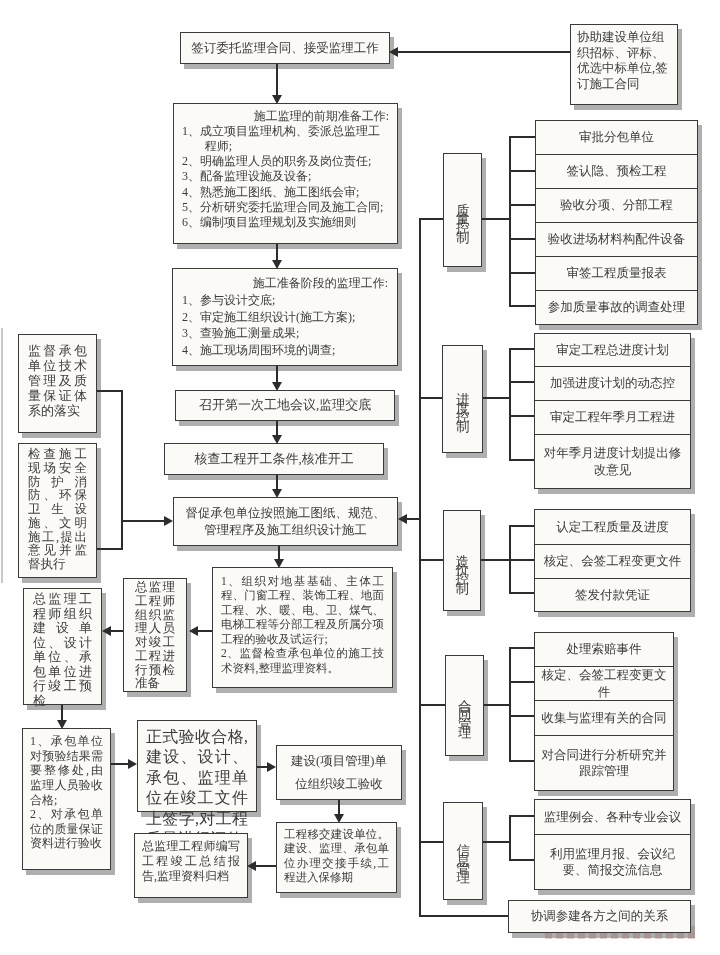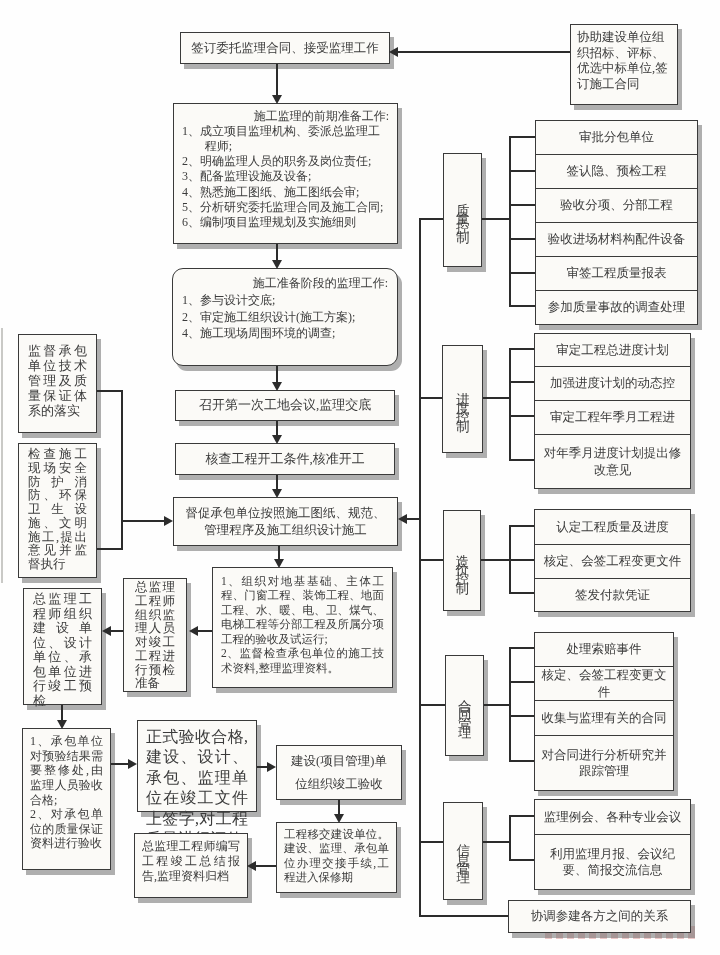--- a/index.html
+++ b/index.html
@@ -46,30 +46,31 @@
   <div class="bx lst" style="left:173px;top:103px;width:225px;height:141px;font-size:12px;line-height:1.26;padding:5px 8px;">
     <div class="hd">施工监理的前期准备工作:</div>
     <div class="num">1、成立项目监理机构、委派总监理工程师;</div>
     <div class="num">2、明确监理人员的职务及岗位责任;</div>
     <div class="num">3、配备监理设施及设备;</div>
     <div class="num">4、熟悉施工图纸、施工图纸会审;</div>
     <div class="num">5、分析研究委托监理合同及施工合同;</div>
     <div class="num">6、编制项目监理规划及实施细则</div>
   </div>
 
-  <div class="bx lst" style="left:172px;top:268px;width:226px;height:98px;font-size:12px;line-height:1.4;padding:6px 9px;border-radius:11px;">
+  <div class="bx lst" style="left:172px;top:268px;width:226px;height:98px;font-size:12px;line-height:1.4;padding:6px 9px;">
     <div class="hd">施工准备阶段的监理工作:</div>
     <div class="num">1、参与设计交底;</div>
     <div class="num">2、审定施工组织设计(施工方案);</div>
+    <div class="num">3、查验施工测量成果;</div>
     <div class="num">4、施工现场周围环境的调查;</div>
   </div>
 
   <div class="bx c" style="left:175px;top:390px;width:220px;height:31px;font-size:13px;">召开第一次工地会议,监理交底</div>
 
-  <div class="bx c" style="left:175px;top:443px;width:220px;height:32px;font-size:13px;">核查工程开工条件,核准开工</div>
+  <div class="bx c" style="left:164px;top:443px;width:220px;height:32px;font-size:13px;">核查工程开工条件,核准开工</div>
 
   <div class="bx c" style="left:173px;top:497px;width:225px;height:49px;font-size:12.5px;padding:4px 9px;">督促承包单位按照施工图纸、规范、管理程序及施工组织设计施工</div>
 
   <div class="bx" style="left:212px;top:567px;width:181px;height:121px;font-size:11.5px;line-height:1.26;padding:6px 8px;">
     <div class="jt">1、组织对地基基础、主体工程、门窗工程、装饰工程、地面工程、水、暖、电、卫、煤气、电梯工程等分部工程及所属分项工程的验收及试运行;</div>
     <div class="jt">2、监督检查承包单位的施工技术资料,整理监理资料。</div>
   </div>
 
   <div class="bx jt" style="left:18px;top:334px;width:79px;height:99px;font-size:13px;padding:8px 9px;line-height:1.16;">监督承包单位技术管理及质量保证体系的落实</div>
 

